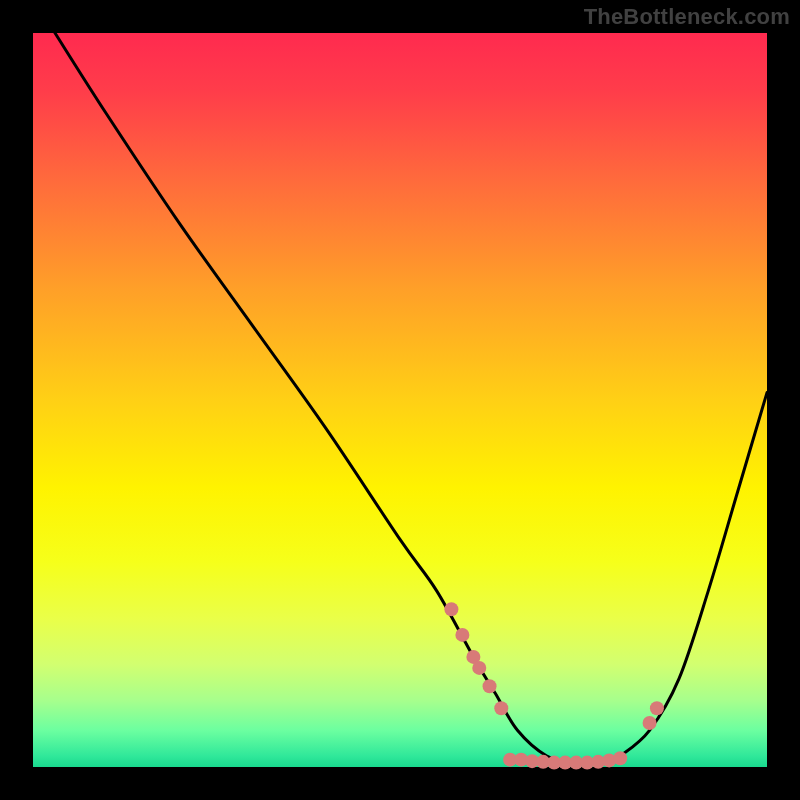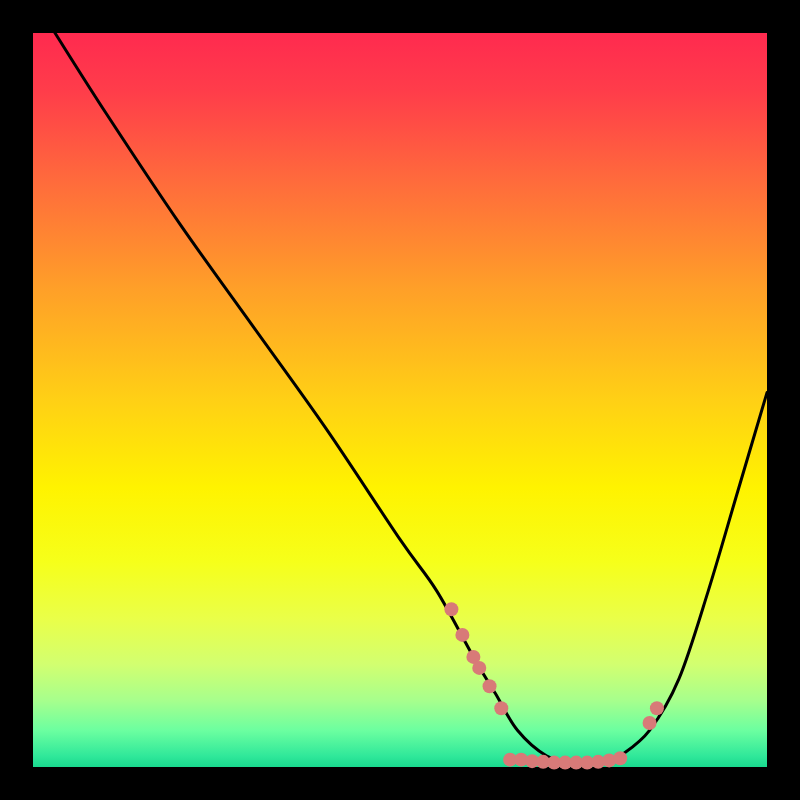--- a/index.html
+++ b/index.html
@@ -68,13 +68,14 @@
         <circle cx="565.15" cy="762.60" r="7" fill="#d87a78"></circle>
         <circle cx="576.16" cy="762.60" r="7" fill="#d87a78"></circle>
         <circle cx="587.17" cy="762.60" r="7" fill="#d87a78"></circle>
         <circle cx="598.18" cy="761.86" r="7" fill="#d87a78"></circle>
         <circle cx="609.19" cy="760.39" r="7" fill="#d87a78"></circle>
         <circle cx="620.20" cy="758.19" r="7" fill="#d87a78"></circle>
         <circle cx="649.56" cy="722.96" r="7" fill="#d87a78"></circle>
         <circle cx="656.90" cy="708.28" r="7" fill="#d87a78"></circle>
       </g>
     </svg>
+  <div class="watermark">TheBottleneck.com</div>
 </div>
 
 </body></html>

